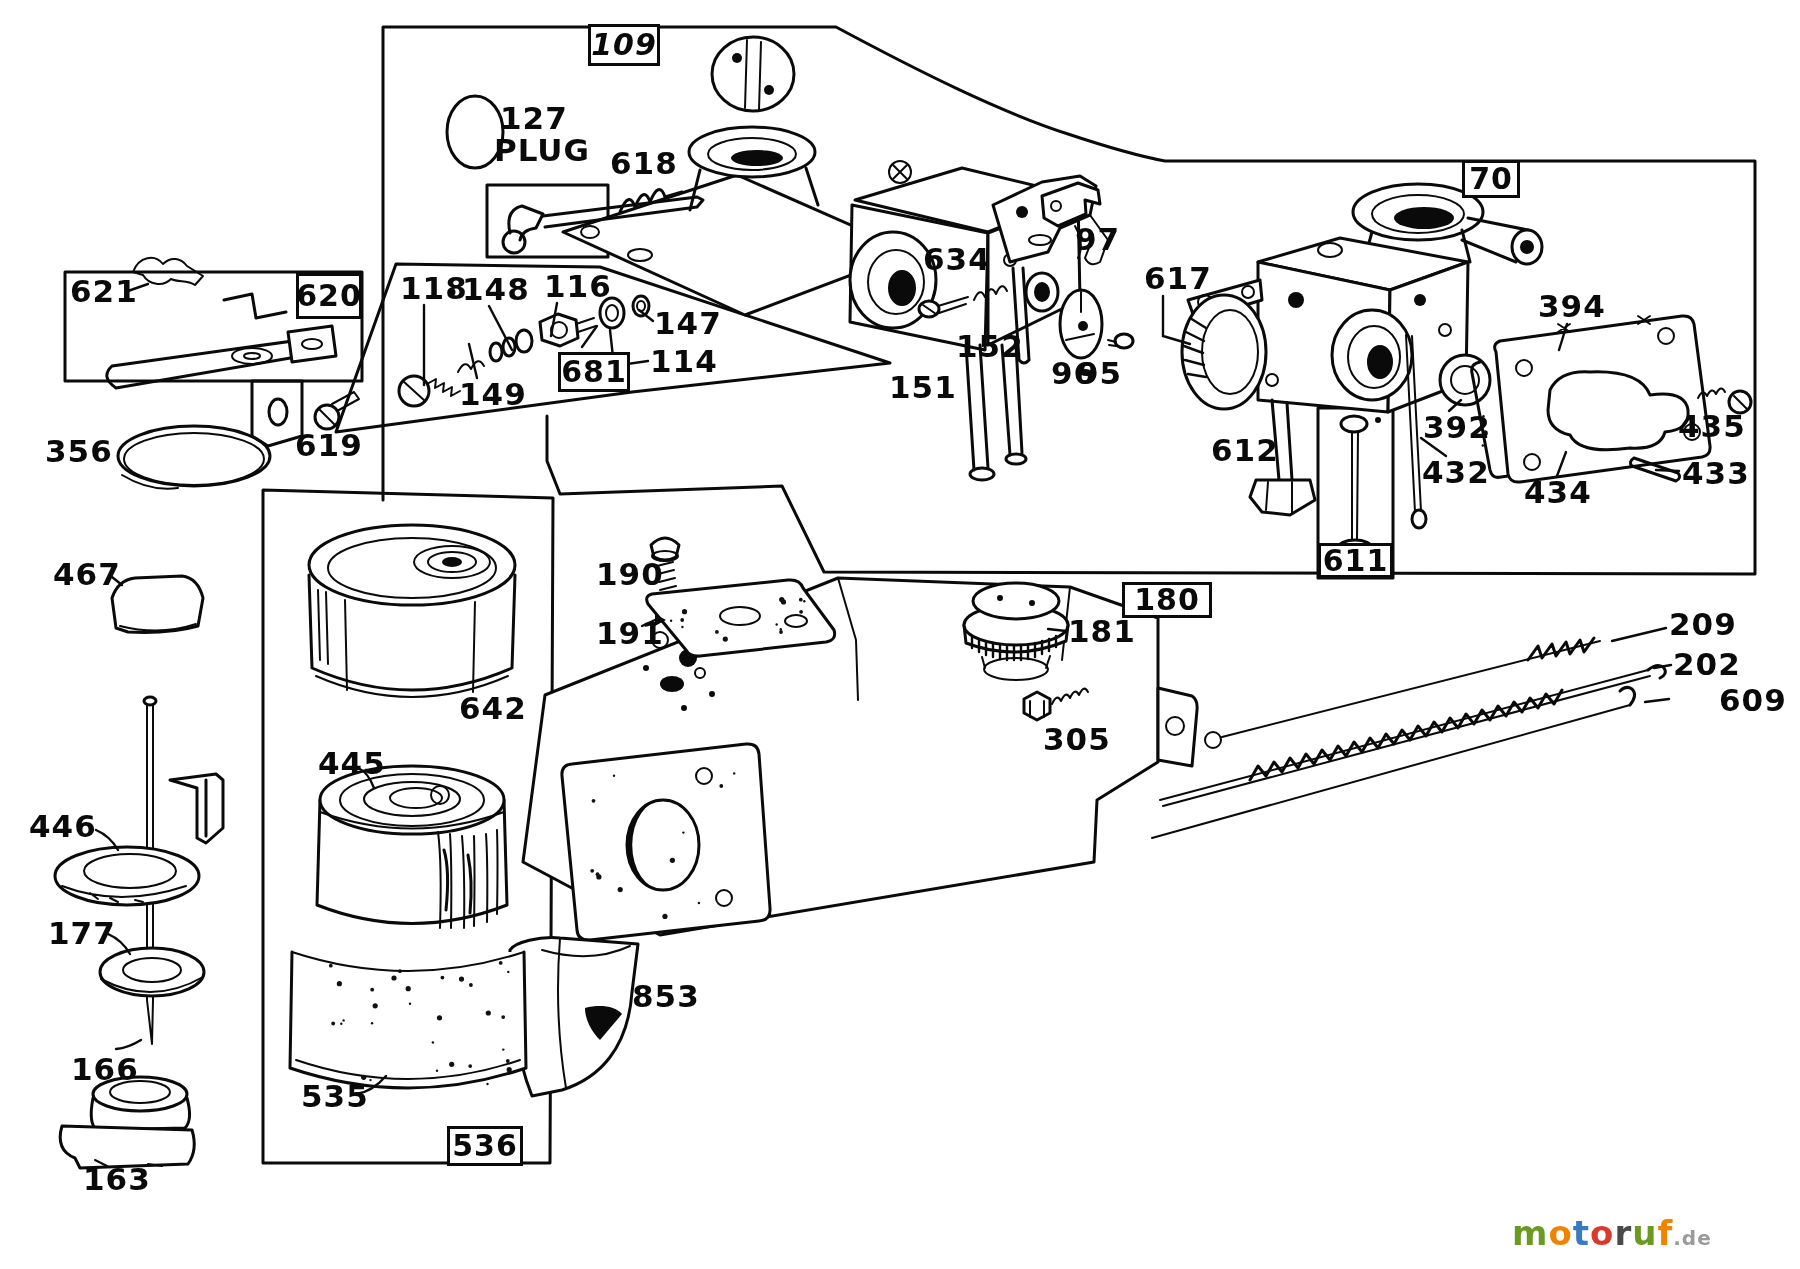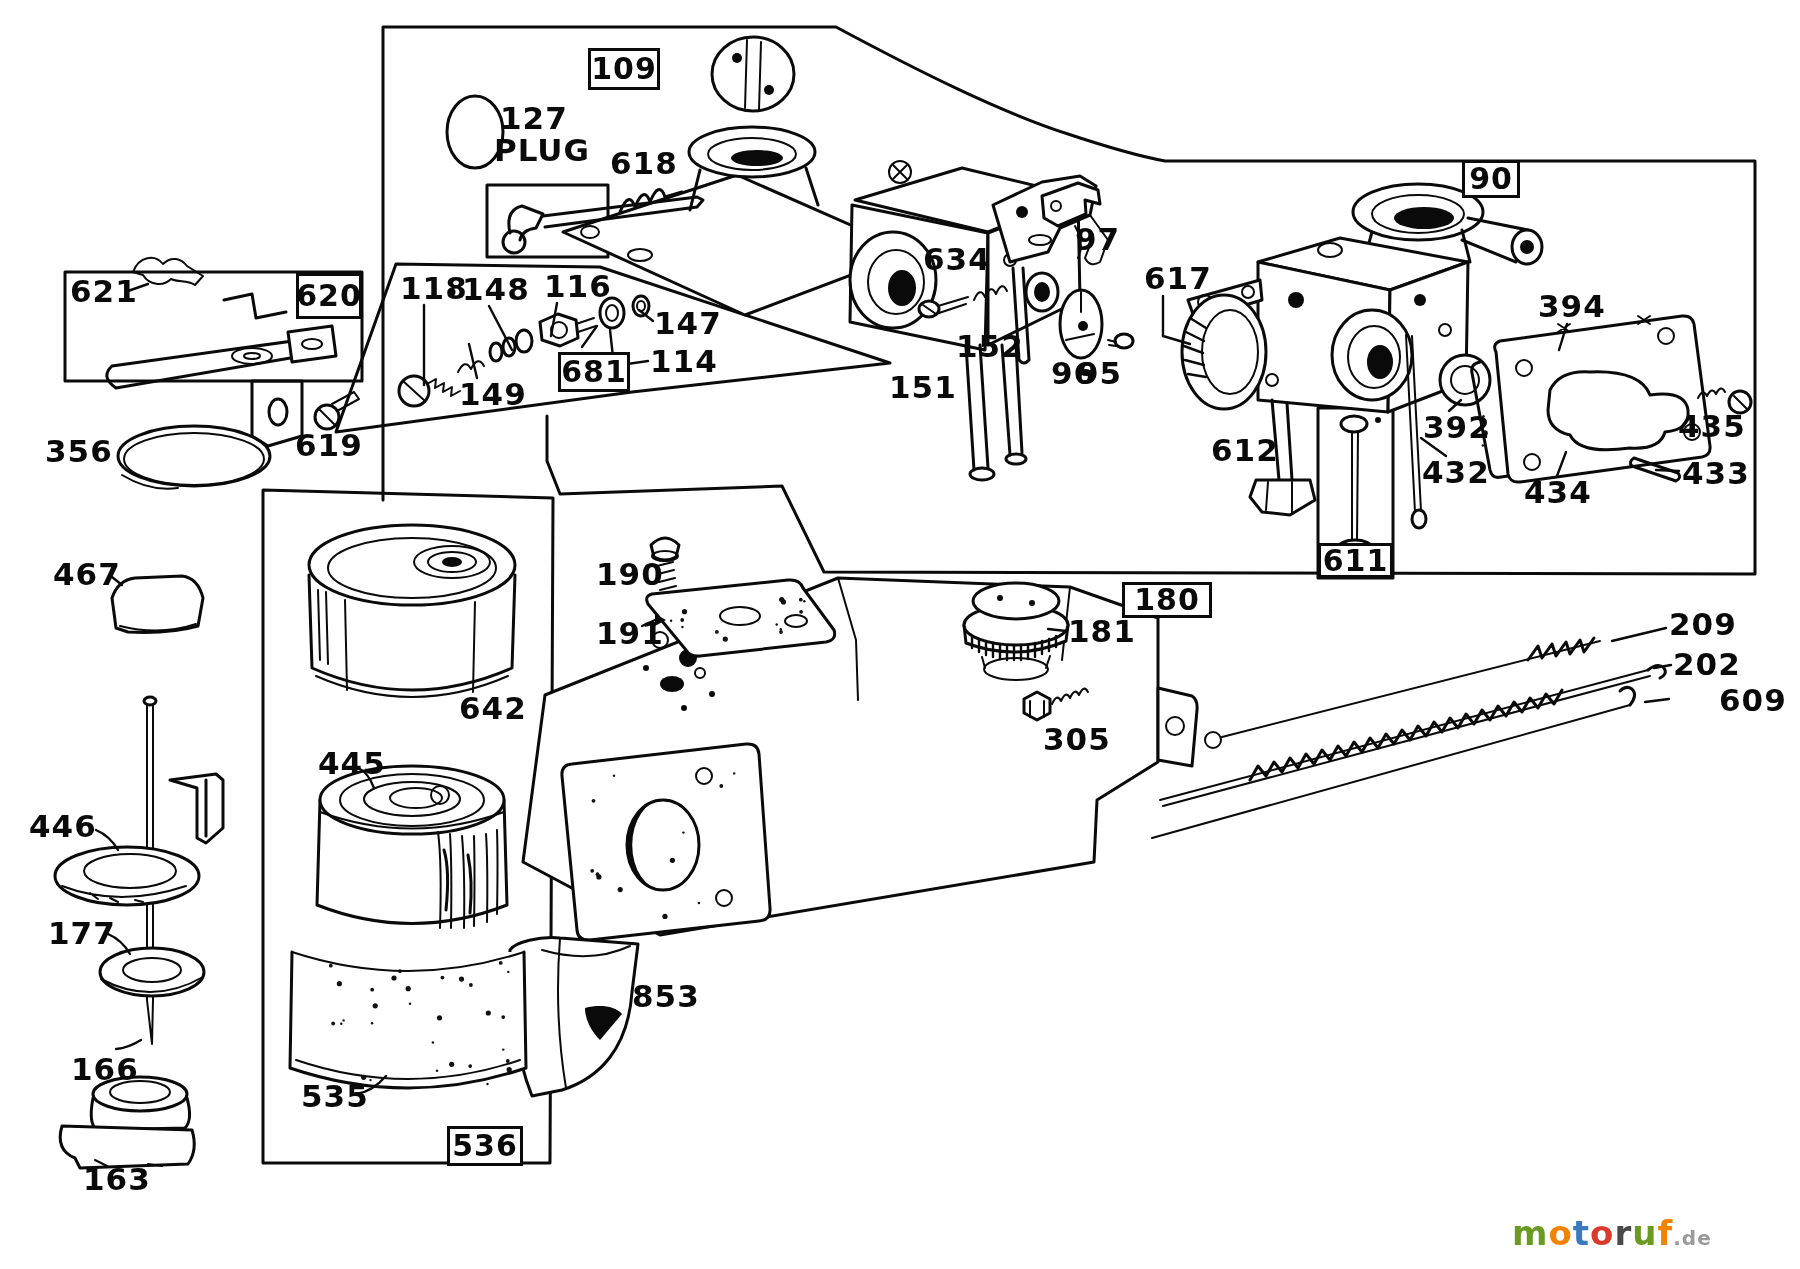--- a/index.html
+++ b/index.html
@@ -427,21 +427,21 @@
     <path class="leader" d="M112,577 L122,585"></path>
     <path class="leader" d="M358,768 Q368,772 374,788"></path>
     <path class="leader" d="M356,1094 Q372,1092 386,1076"></path>
     <path class="leader" d="M642,626 L655,620"></path>
     <polygon class="dark" points="655,614 655,626 666,620"></polygon>
     <circle class="dark" cx="452" cy="292" r="3.5"></circle>
   </g>
 </svg>
 
 <div id="labels">
-      <div class="label boxed" style="left: 588px; top: 48px; width: 72px; height: 42px;">109</div>
+      <div class="label boxed" style="left: 588px; top: 24px; width: 72px; height: 42px; font-style: italic;">109</div>
       <div class="label" style="left: 500px; top: 103px;">127</div>
       <div class="label" style="left: 494px; top: 135px;">PLUG</div>
       <div class="label" style="left: 610px; top: 148px;">618</div>
       <div class="label" style="left: 70px; top: 276px;">621</div>
       <div class="label boxed" style="left: 296px; top: 273px; width: 66px; height: 46px;">620</div>
       <div class="label" style="left: 295px; top: 430px;">619</div>
       <div class="label" style="left: 45px; top: 436px;">356</div>
       <div class="label" style="left: 400px; top: 273px;">118</div>
       <div class="label" style="left: 462px; top: 274px;">148</div>
       <div class="label" style="left: 544px; top: 271px;">116</div>
@@ -450,21 +450,21 @@
       <div class="label" style="left: 654px; top: 308px;">147</div>
       <div class="label" style="left: 650px; top: 346px;">114</div>
       <div class="label boxed" style="left: 558px; top: 352px; width: 72px; height: 40px;">681</div>
       <div class="label" style="left: 923px; top: 244px;">634</div>
       <div class="label" style="left: 889px; top: 324px; margin-top: 48px;">151</div>
       <div class="label" style="left: 956px; top: 331px;">152</div>
       <div class="label" style="left: 1075px; top: 224px;">97</div>
       <div class="label" style="left: 1051px; top: 358px;">96</div>
       <div class="label" style="left: 1077px; top: 358px;">95</div>
       <div class="label" style="left: 1144px; top: 263px;">617</div>
-      <div class="label boxed" style="left: 1462px; top: 160px; width: 58px; height: 38px;">90</div>
+      <div class="label boxed" style="left: 1462px; top: 160px; width: 58px; height: 38px;">70</div>
       <div class="label" style="left: 1538px; top: 291px;">394</div>
       <div class="label" style="left: 1211px; top: 435px;">612</div>
       <div class="label" style="left: 1423px; top: 412px;">392</div>
       <div class="label" style="left: 1422px; top: 457px;">432</div>
       <div class="label" style="left: 1678px; top: 411px;">435</div>
       <div class="label" style="left: 1682px; top: 458px;">433</div>
       <div class="label" style="left: 1524px; top: 477px;">434</div>
       <div class="label boxed" style="left: 1318px; top: 543px; width: 75px; height: 35px;">611</div>
       <div class="label" style="left: 596px; top: 559px;">190</div>
       <div class="label" style="left: 596px; top: 618px;">191</div>

